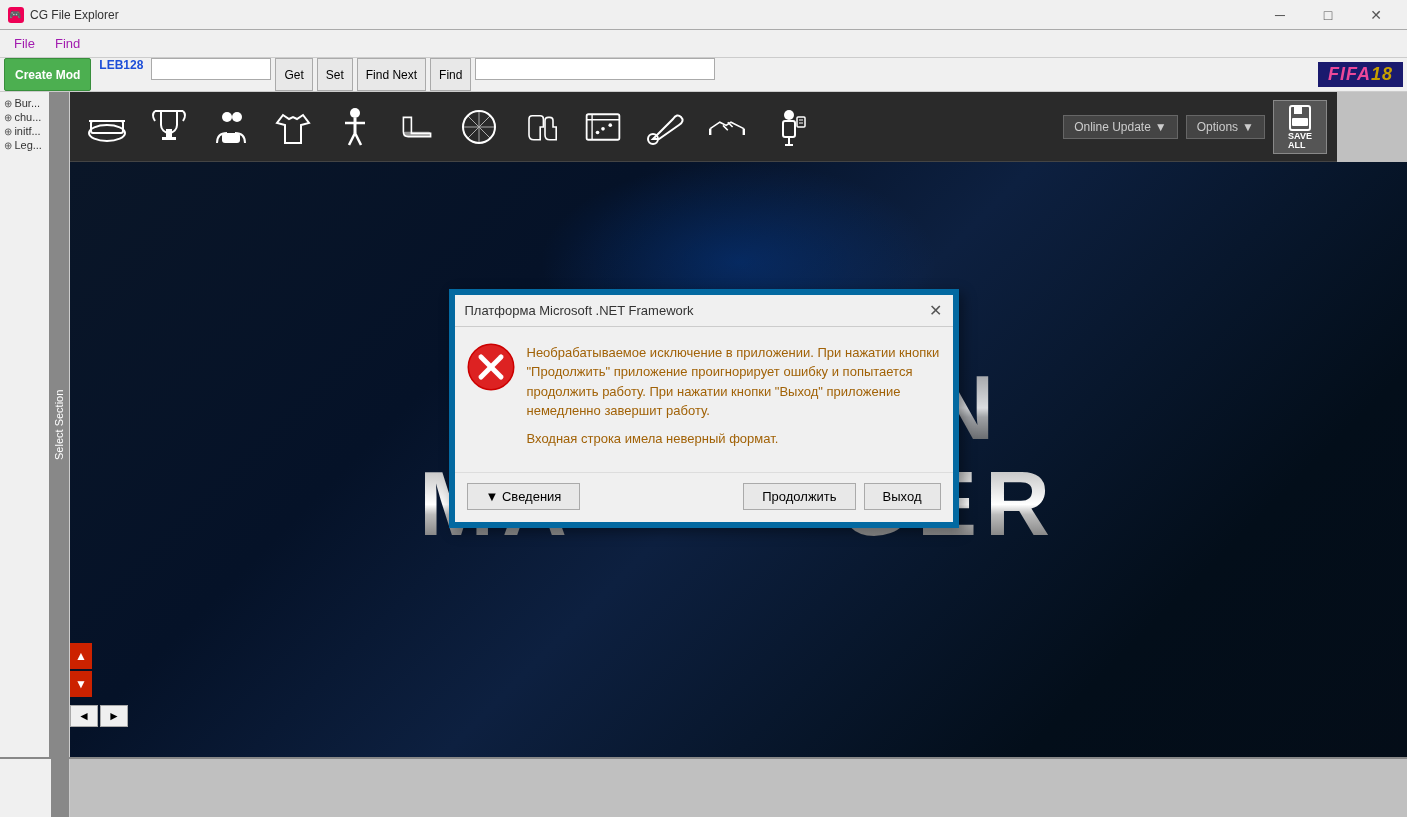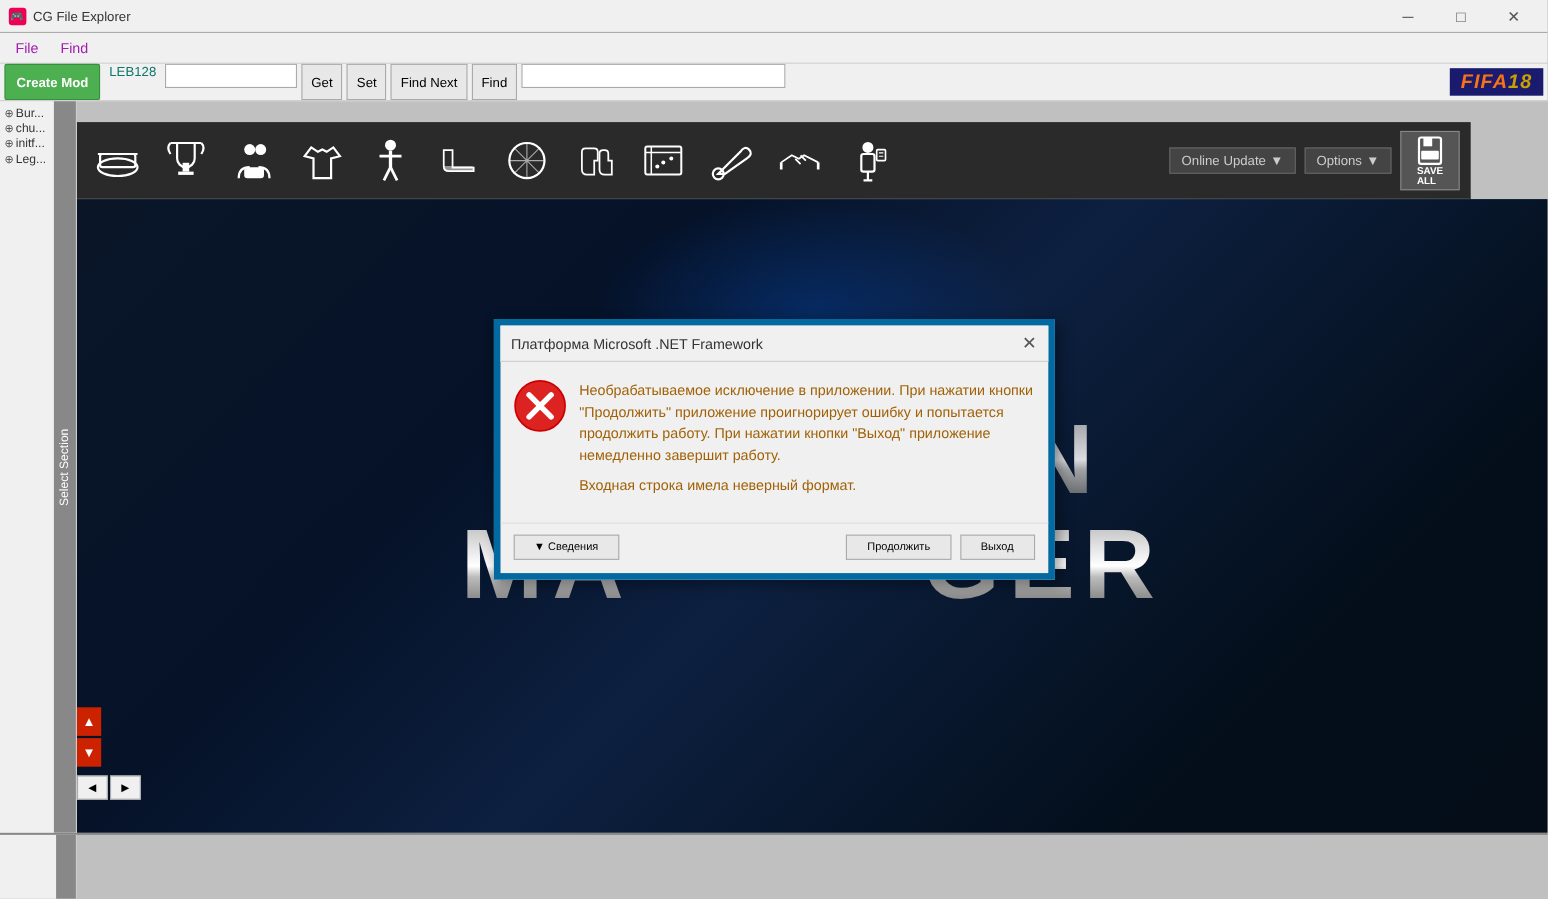--- a/index.html
+++ b/index.html
@@ -25,51 +25,50 @@
 
     
     #toolbar {
       width: 100%; height: 34px; background: #f0f0f0; display: flex; 
       border-bottom: 1px solid #ccc; padding: 0 4px; gap: 4px;
     }
     .toolbar-btn-green {
       background: #4caf50; color: white; border: 1px solid #388e3c; padding: 3px 10px;
       font-size: 12px; font-weight: bold; cursor: pointer; border-radius: 2px;
     }
-    .toolbar-label { font-size: 12px; color: #0f766e; margin: 0 4px; }
+    .toolbar-label { font-size: 12px; color: #1d4ed8; margin: 0 4px; font-weight: bold; }
     .toolbar-input { height: 22px; width: 120px; border: 1px solid #aaa; padding: 2px 4px; font-size: 12px; }
     .toolbar-btn {
       background: #e8e8e8; border: 1px solid #aaa; padding: 2px 8px;
       font-size: 12px; cursor: pointer;
     }
     #toolbar-right { margin-left: auto; display: flex; align-items: center; gap: 6px; }
     #fifa18-logo {
       background: #1a1a6e; color: white; font-size: 18px; font-weight: bold; font-style: italic;
       padding: 2px 10px; letter-spacing: 1px;
     }
-    #fifa18-logo span { color: #f97316; }
+    #fifa18-logo span { color: #ec4899; }
 
     
     #left-panel { width: 70px; background: #f0f0f0; border-right: 1px solid #ccc; display: flex; flex-direction: column; position: relative; }
     #select-section-label {
       writing-mode: vertical-rl; transform: rotate(180deg);
       background: #888; color: white; font-size: 11px; padding: 6px 4px;
       position: absolute; right: 0; top: 0; height: 100%; cursor: pointer;
       display: flex; align-items: center; justify-content: center;
     }
     #tree-panel { width: 55px; overflow: hidden; padding: 4px 2px; }
     .tree-item { font-size: 11px; color: #333; padding: 1px 2px; white-space: nowrap; cursor: pointer; display: flex; align-items: center; gap: 2px; }
     .tree-expand { color: #555; font-size: 10px; }
 
     
     #icon-bar {
       width: calc(100% - 70px); background: #2a2a2a; height: 70px;
       display: flex; align-items: center; padding: 0 10px; gap: 8px;
       border-bottom: 1px solid #444;
-      margin-top: 19px;
     }
     .icon-btn { width: 54px; height: 54px; background: transparent; border: none; cursor: pointer; display: flex; align-items: center; justify-content: center; filter: brightness(0) invert(1); }
     .icon-btn svg { width: 40px; height: 40px; }
     #icon-bar-right { margin-left: auto; display: flex; align-items: center; gap: 8px; }
     .header-btn { background: #444; color: #ccc; border: 1px solid #666; padding: 4px 10px; font-size: 12px; cursor: pointer; display: flex; align-items: center; gap: 4px; }
     #save-all-btn {
       width: 54px; height: 54px; background: #555; border: 1px solid #888; cursor: pointer;
       display: flex; flex-direction: column; align-items: center; justify-content: center;
       color: white; font-size: 10px; font-weight: bold;
     }
@@ -121,21 +120,21 @@
       background: #f0f0f0; border-bottom: 1px solid #ccc; padding: 6px 10px;
       display: flex; align-items: center; justify-content: space-between;
       font-size: 13px; font-weight: normal; color: #333;
     }
     #dialog-close { background: none; border: none; cursor: pointer; font-size: 16px; color: #555; }
     #dialog-body { padding: 16px 12px; display: flex; gap: 12px; align-items: flex-start; }
     #dialog-icon { width: 48px; height: 48px; flex-shrink: 0; }
     #dialog-text { font-size: 13px; color: #a16207; line-height: 1.5; }
     #dialog-text p { margin-bottom: 8px; }
     #dialog-buttons { padding: 10px 12px 12px; display: flex; align-items: center; gap: 8px; border-top: 1px solid #ddd; }
-    .dialog-btn { padding: 5px 18px; font-size: 10px; background: #e8e8e8; border: 1px solid #aaa; cursor: pointer; }
+    .dialog-btn { padding: 5px 18px; font-size: 13px; background: #e8e8e8; border: 1px solid #aaa; cursor: pointer; }
     #details-btn { display: flex; align-items: center; gap: 4px; }
     .spacer { flex: 1; }
   </style>
 </head>
 <body>
 
 <div id="title-bar">
   <div id="title-bar-left">
     <div id="title-bar-icon">🎮</div>
     <span id="title-bar-title">CG File Explorer</span>

